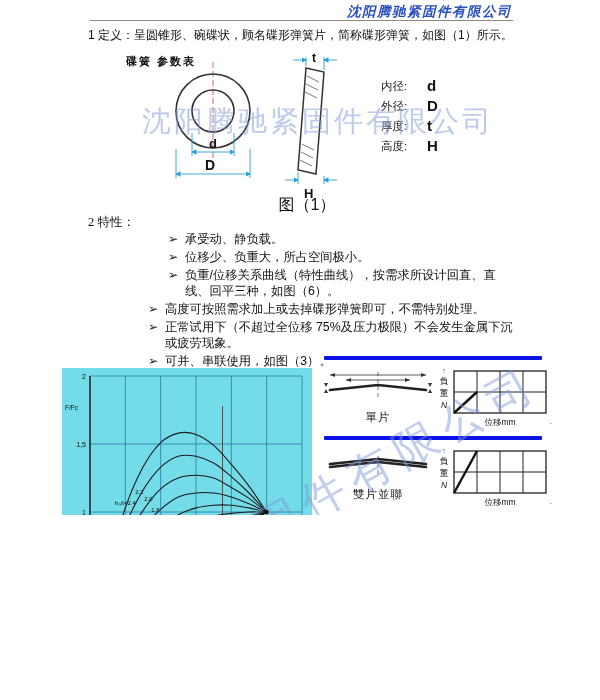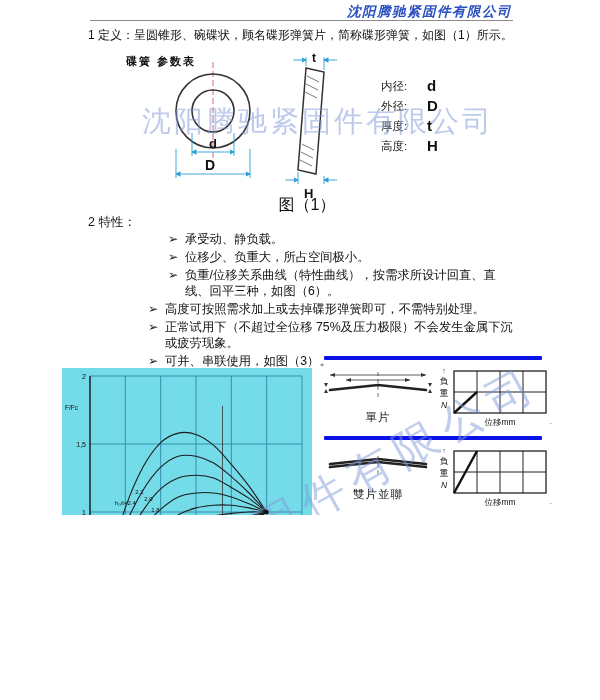--- a/index.html
+++ b/index.html
@@ -8,21 +8,21 @@
   .company{position:absolute;top:3px;right:88px;font-size:13.5px;font-weight:bold;
            font-style:italic;color:#2a50c0;letter-spacing:1.5px;white-space:nowrap;}
   .rule{position:absolute;top:20px;left:90px;width:423px;border-top:1.5px solid #8a8a8a;}
   .defline{position:absolute;top:27px;left:88px;width:426px;font-size:12px;line-height:17px;}
   .fig1{position:absolute;left:100px;top:52px;width:405px;height:148px;}
   .fig1-title{position:absolute;left:26px;top:2px;font-size:11px;font-weight:bold;letter-spacing:2px;}
   .wm1{position:absolute;left:42px;top:50px;font-size:29px;color:rgba(125,150,215,.5);
        letter-spacing:3px;white-space:nowrap;pointer-events:none;z-index:5;}
   .cap{position:absolute;font-size:16px;text-align:center;}
   #cap1{left:262px;top:195px;width:90px;}
-  .feat-head{position:absolute;left:88px;top:214px;font-size:12.5px;}
+  .feat-head{position:absolute;left:88px;top:214px;font-size:12.5px;font-family:Liberation Serif, serif;}
   .feats{position:absolute;left:0;top:231px;margin:0;padding:0;list-style:none;}
   .feats li{display:flex;font-size:12.3px;line-height:16px;margin-bottom:2px;}
   .feats li .mk{width:17px;flex:none;}
   .feats li.deep{margin-left:168px;width:348px;}
   .feats li.shallow{margin-left:148px;width:368px;}
   .fig2{position:absolute;left:62px;top:368px;width:250px;height:304px;}
   #cap2{left:62px;top:676px;width:250px;}
   .fig3{position:absolute;left:322px;top:356px;width:228px;}
   .divider{height:4px;background:#0a12e8;margin:0 8px 5px 2px;border-radius:1px;}
   .f3row{display:flex;align-items:center;margin-bottom:5px;}

